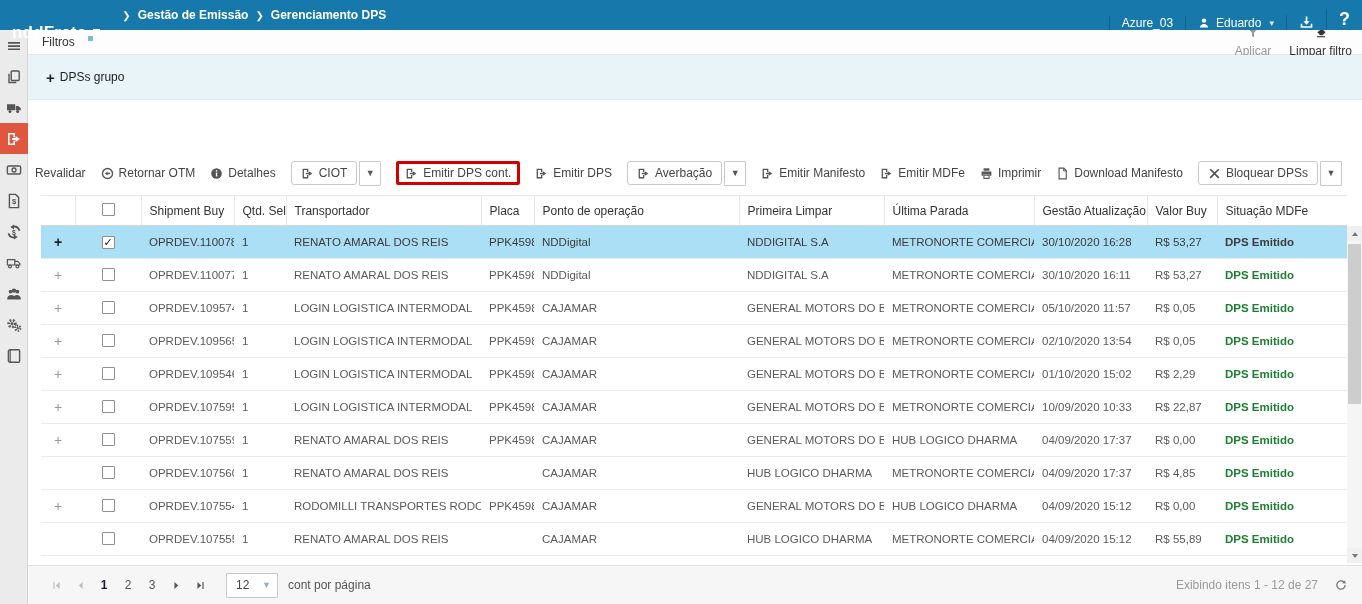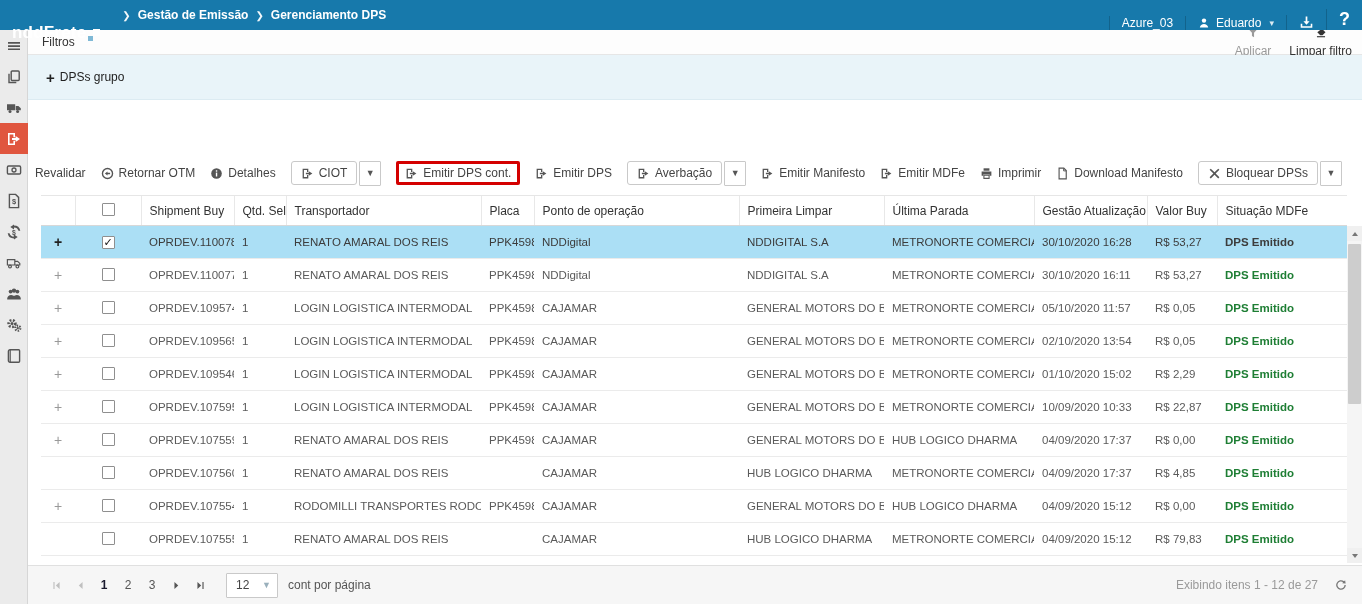--- a/index.html
+++ b/index.html
@@ -577,21 +577,21 @@
             <td class="c-expand"></td>
             <td class="c-check"><span class="chk"></span></td>
             <td>OPRDEV.107555</td>
             <td>1</td>
             <td>RENATO AMARAL DOS REIS</td>
             <td></td>
             <td>CAJAMAR</td>
             <td>HUB LOGICO DHARMA</td>
             <td>METRONORTE COMERCIAL DE V...</td>
             <td>04/09/2020 15:12</td>
-            <td>R$ 79,83</td>
+            <td>R$ 55,89</td>
             <td class="c-status">DPS Emitido</td>
           </tr>
           <tr>
             <td class="c-expand">+</td>
             <td class="c-check"><span class="chk"></span></td>
             <td>OPRDEV.107541</td>
             <td>1</td>
             <td>LOGIN LOGISTICA INTERMODAL</td>
             <td>PPK4598</td>
             <td>CAJAMAR</td>

